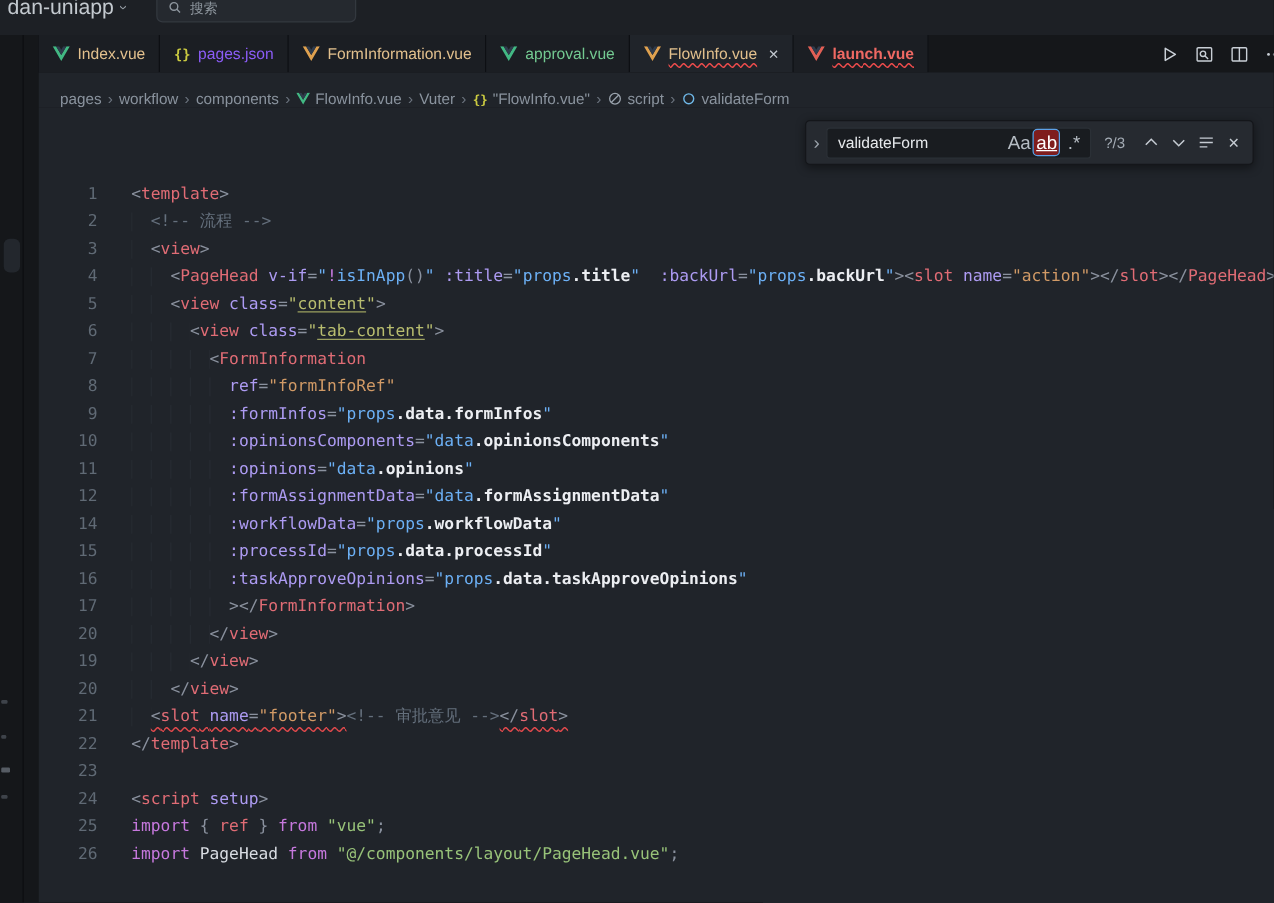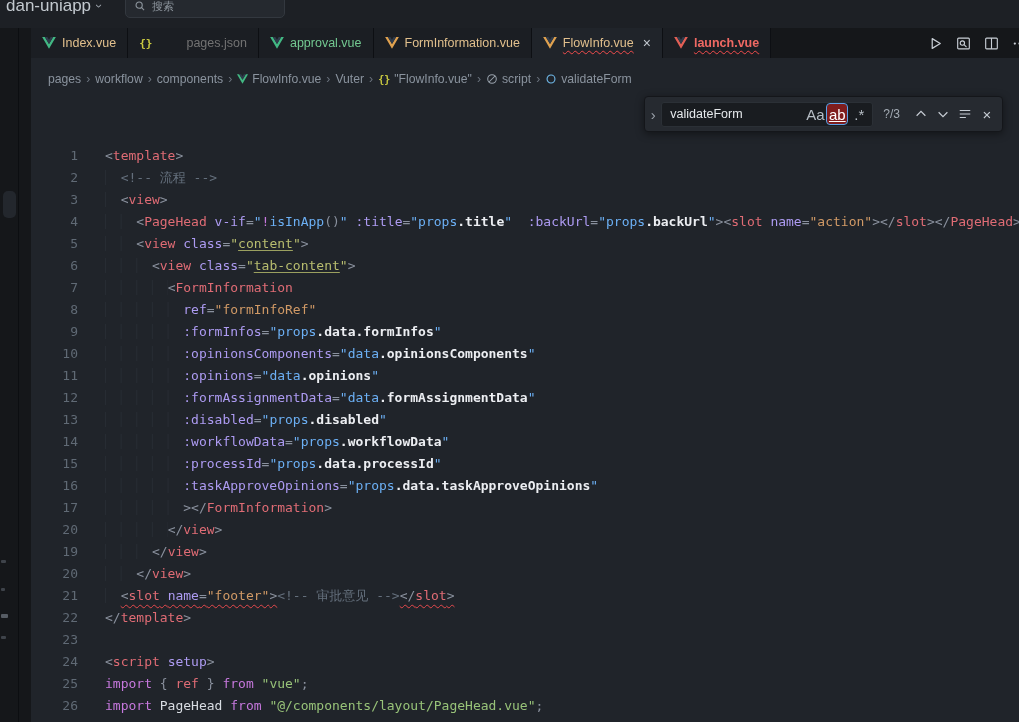--- a/index.html
+++ b/index.html
@@ -127,39 +127,39 @@
               <span class="ticon">
                 <svg width="14" height="12" viewBox="0 0 24 21" aria-hidden="true">
                   <path fill="#42b883" d="M0 0h4.7L12 12.3 19.3 0H24L12 20.7z"></path>
                   <path fill="#2f3b4c" d="M4.7 0h4.4L12 4.8 14.9 0h4.4L12 12.3z"></path>
                 </svg>
               </span>
               <span class="tlabel" style="color: rgb(226, 192, 141);">Index.vue</span>
             </div>
             <div class="tab">
               <span class="ticon braces" style="color: rgb(203, 203, 65);">{}</span>
-              <span class="tlabel" style="color: #737373; margin-left: 28px;">pages.json</span>
+              <span class="tlabel" style="color: #8b5cf6;">pages.json</span>
+            </div>
+            <div class="tab">
+              <span class="ticon">
+                <svg width="14" height="12" viewBox="0 0 24 21" aria-hidden="true">
+                  <path fill="#dfa14f" d="M0 0h4.7L12 12.3 19.3 0H24L12 20.7z"></path>
+                  <path fill="#2f3b4c" d="M4.7 0h4.4L12 4.8 14.9 0h4.4L12 12.3z"></path>
+                </svg>
+              </span>
+              <span class="tlabel" style="color: rgb(226, 192, 141);">FormInformation.vue</span>
             </div>
             <div class="tab">
               <span class="ticon">
                 <svg width="14" height="12" viewBox="0 0 24 21" aria-hidden="true">
                   <path fill="#42b883" d="M0 0h4.7L12 12.3 19.3 0H24L12 20.7z"></path>
                   <path fill="#2f3b4c" d="M4.7 0h4.4L12 4.8 14.9 0h4.4L12 12.3z"></path>
                 </svg>
               </span>
               <span class="tlabel" style="color: rgb(115, 201, 145);">approval.vue</span>
-            </div>
-            <div class="tab">
-              <span class="ticon">
-                <svg width="14" height="12" viewBox="0 0 24 21" aria-hidden="true">
-                  <path fill="#dfa14f" d="M0 0h4.7L12 12.3 19.3 0H24L12 20.7z"></path>
-                  <path fill="#2f3b4c" d="M4.7 0h4.4L12 4.8 14.9 0h4.4L12 12.3z"></path>
-                </svg>
-              </span>
-              <span class="tlabel" style="color: rgb(226, 192, 141);">FormInformation.vue</span>
             </div>
             <div class="tab active">
               <span class="ticon">
                 <svg width="14" height="12" viewBox="0 0 24 21" aria-hidden="true">
                   <path fill="#dfa14f" d="M0 0h4.7L12 12.3 19.3 0H24L12 20.7z"></path>
                   <path fill="#2f3b4c" d="M4.7 0h4.4L12 4.8 14.9 0h4.4L12 12.3z"></path>
                 </svg>
               </span>
               <span class="tlabel terr" style="color: rgb(226, 192, 141);">FlowInfo.vue</span>
               <span class="tclose">×</span>
@@ -329,24 +329,20 @@
             </div>
             <div class="line">
               <span class="gut">11</span>
               <span class="txt"><span class="ind">          </span><span class="a">:opinions</span><span class="p">=</span><span class="v">"data</span><span class="pr">.opinions</span><span class="v">"</span></span>
             </div>
             <div class="line">
               <span class="gut">12</span>
               <span class="txt"><span class="ind">          </span><span class="a">:formAssignmentData</span><span class="p">=</span><span class="v">"data</span><span class="pr">.formAssignmentData</span><span class="v">"</span></span>
             </div>
             <div class="line">
-              <span class="gut">13</span>
-              <span class="txt"><span class="ind">          </span><span class="a">:disabled</span><span class="p">=</span><span class="v">"props</span><span class="pr">.disabled</span><span class="v">"</span></span>
-            </div>
-            <div class="line">
               <span class="gut">14</span>
               <span class="txt"><span class="ind">          </span><span class="a">:workflowData</span><span class="p">=</span><span class="v">"props</span><span class="pr">.workflowData</span><span class="v">"</span></span>
             </div>
             <div class="line">
               <span class="gut">15</span>
               <span class="txt"><span class="ind">          </span><span class="a">:processId</span><span class="p">=</span><span class="v">"props</span><span class="pr">.data.processId</span><span class="v">"</span></span>
             </div>
             <div class="line">
               <span class="gut">16</span>
               <span class="txt"><span class="ind">          </span><span class="a">:taskApproveOpinions</span><span class="p">=</span><span class="v">"props</span><span class="pr">.data.taskApproveOpinions</span><span class="v">"</span></span>

